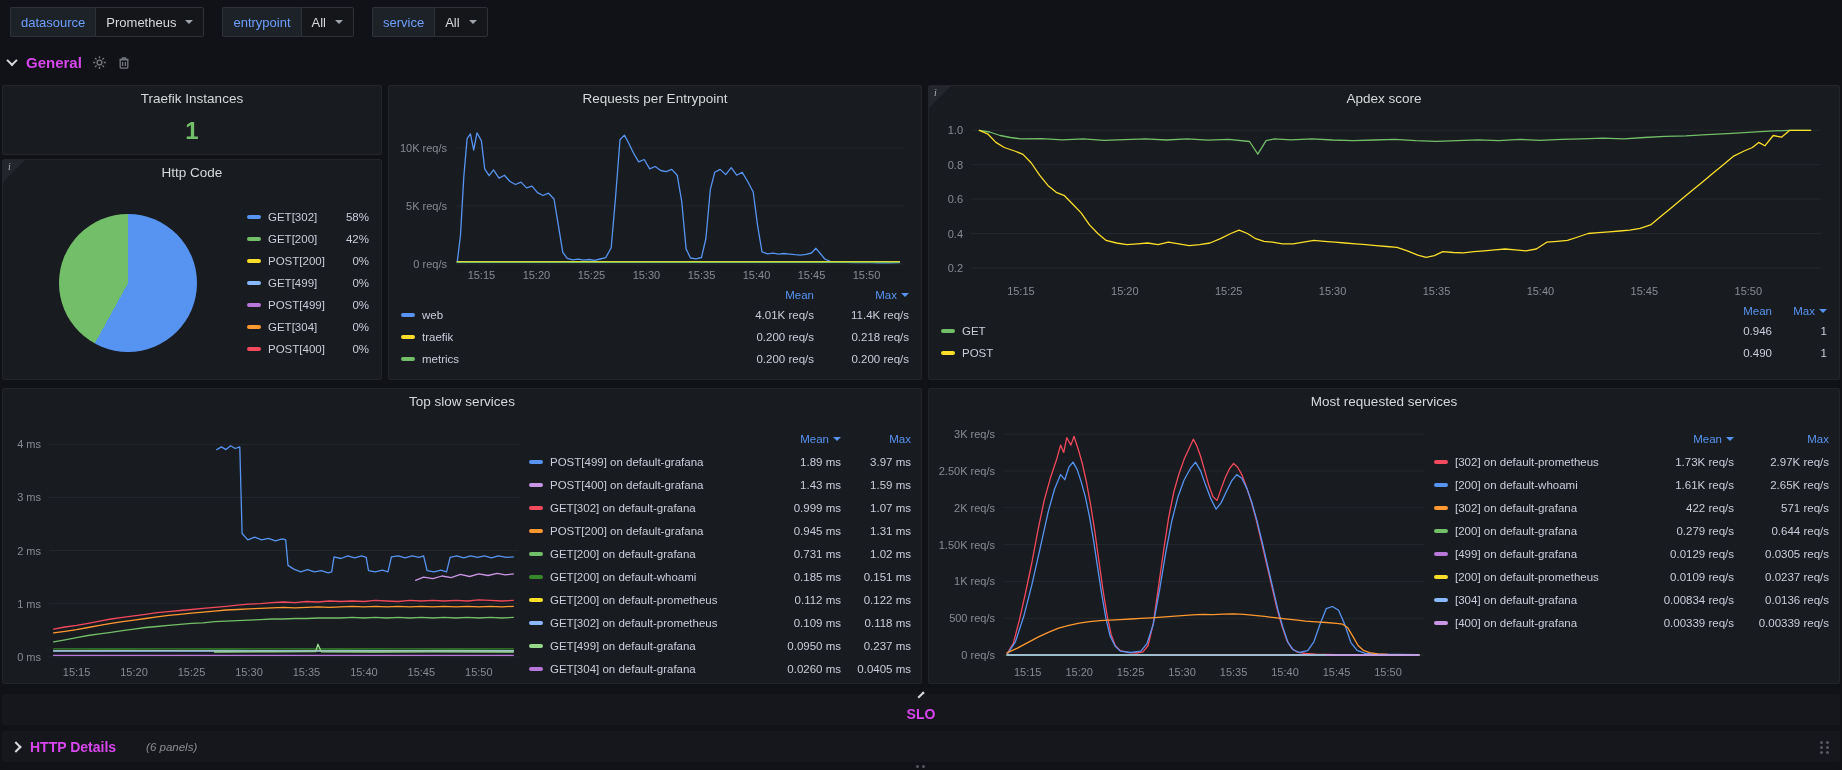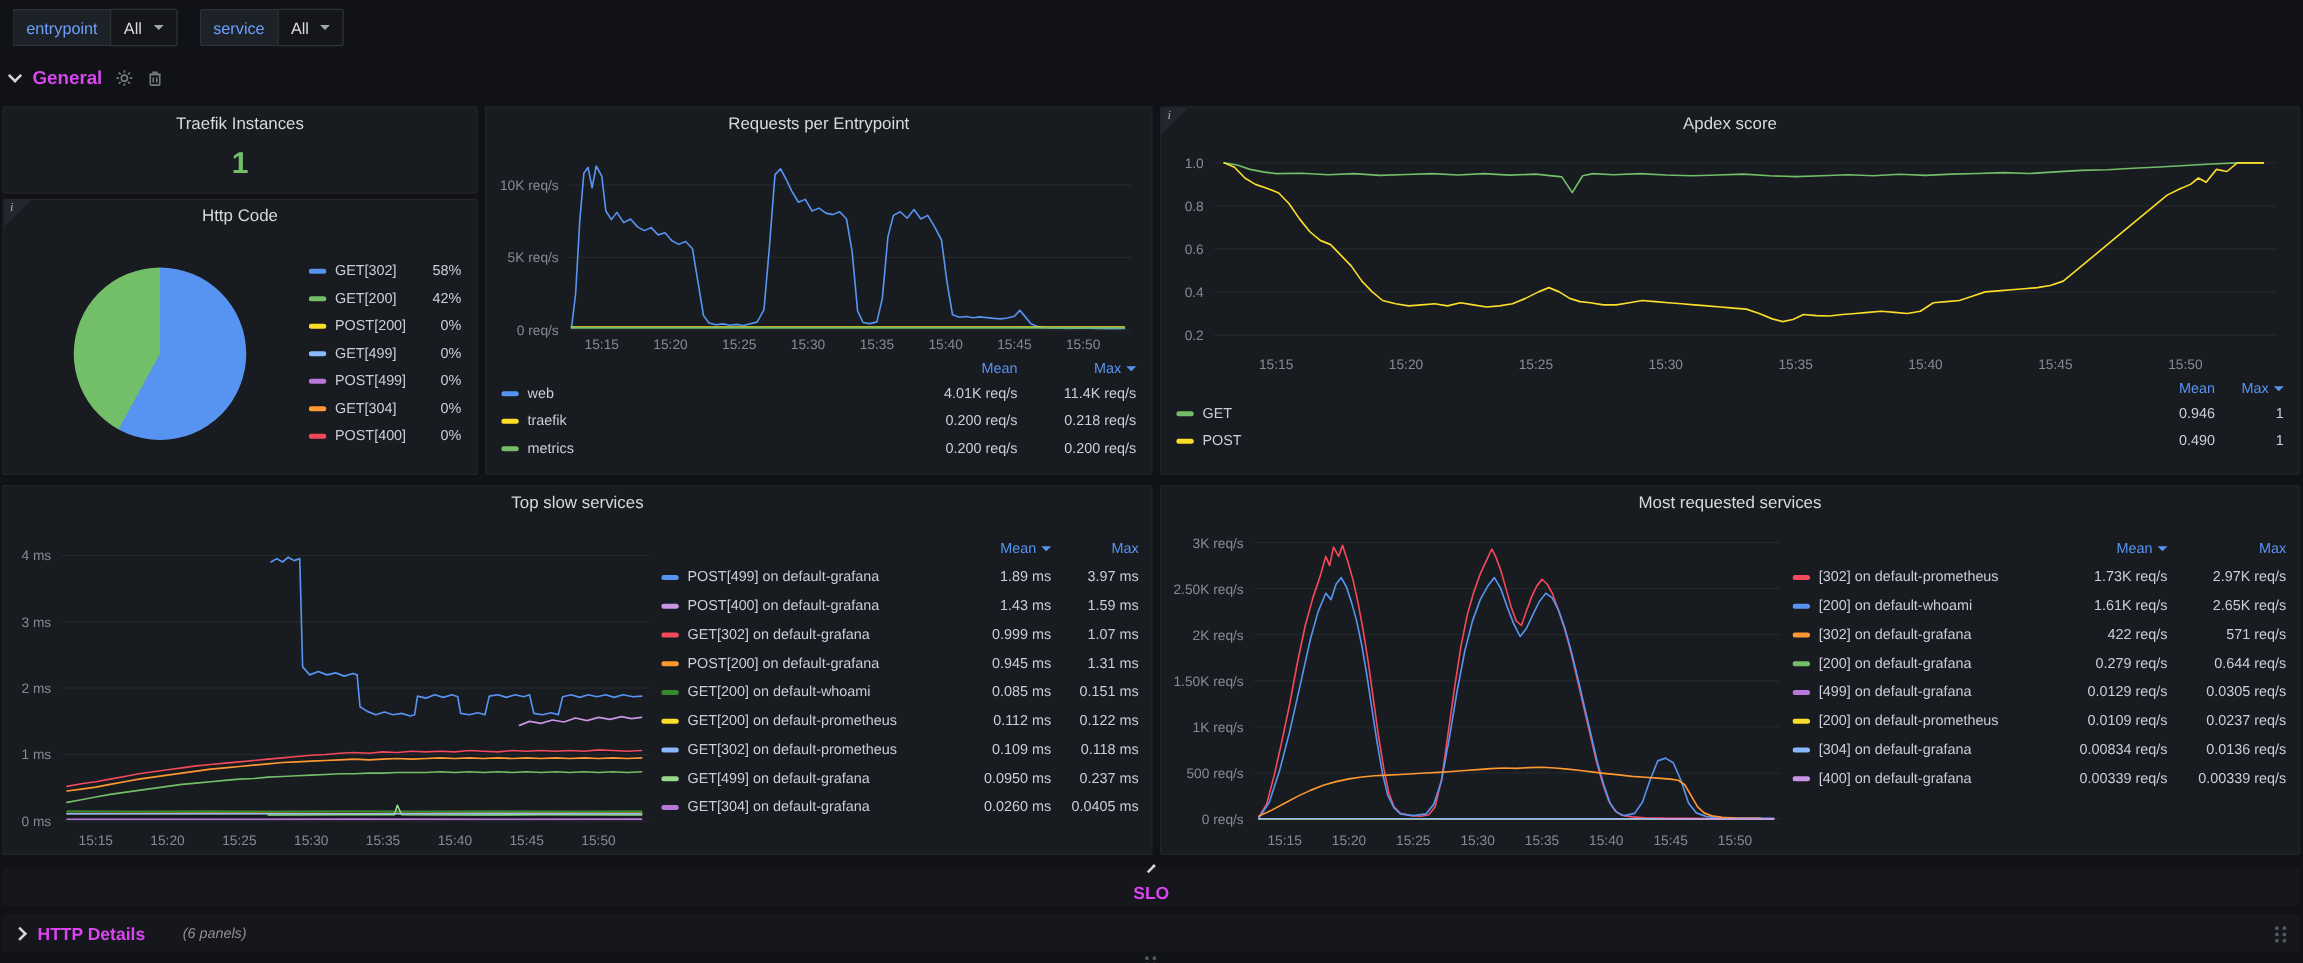--- a/index.html
+++ b/index.html
@@ -71,20 +71,27 @@
 
   .pie { position:absolute; top:54px; left:56px; width:138px; height:138px; border-radius:50%; cursor:crosshair; }
   .pie-legend { position:absolute; top:46px; right:12px; width:122px; }
 </style>
 </head>
 <body>
 
 <div class="dash">
 
   <div class="topbar">
+    <div class="var-group">
+      <span class="var-label">datasource</span>
+      <span class="var-value">
+        <span>Prometheus</span>
+        <span class="caret"></span>
+      </span>
+    </div>
     <div class="var-group">
       <span class="var-label">entrypoint</span>
       <span class="var-value">
         <span>All</span>
         <span class="caret"></span>
       </span>
     </div>
     <div class="var-group">
       <span class="var-label">service</span>
       <span class="var-value">
@@ -299,22 +306,27 @@
             <span class="lg-name"><span class="swatch" style="background:#F2495C"></span>GET[302] on default-grafana</span>
             <span class="lg-val" style="width:72px">0.999 ms</span>
             <span class="lg-val" style="width:70px">1.07 ms</span>
           </div>
           <div class="lg-row">
             <span class="lg-name"><span class="swatch" style="background:#FF9830"></span>POST[200] on default-grafana</span>
             <span class="lg-val" style="width:72px">0.945 ms</span>
             <span class="lg-val" style="width:70px">1.31 ms</span>
           </div>
           <div class="lg-row">
+            <span class="lg-name"><span class="swatch" style="background:#73BF69"></span>GET[200] on default-grafana</span>
+            <span class="lg-val" style="width:72px">0.731 ms</span>
+            <span class="lg-val" style="width:70px">1.02 ms</span>
+          </div>
+          <div class="lg-row">
             <span class="lg-name"><span class="swatch" style="background:#37872D"></span>GET[200] on default-whoami</span>
-            <span class="lg-val" style="width:72px">0.085 ms</span>
+            <span class="lg-val" style="width:72px">0.185 ms</span>
             <span class="lg-val" style="width:70px">0.151 ms</span>
           </div>
           <div class="lg-row">
             <span class="lg-name"><span class="swatch" style="background:#FADE2A"></span>GET[200] on default-prometheus</span>
             <span class="lg-val" style="width:72px">0.112 ms</span>
             <span class="lg-val" style="width:70px">0.122 ms</span>
           </div>
           <div class="lg-row">
             <span class="lg-name"><span class="swatch" style="background:#8AB8FF"></span>GET[302] on default-prometheus</span>
             <span class="lg-val" style="width:72px">0.109 ms</span>

